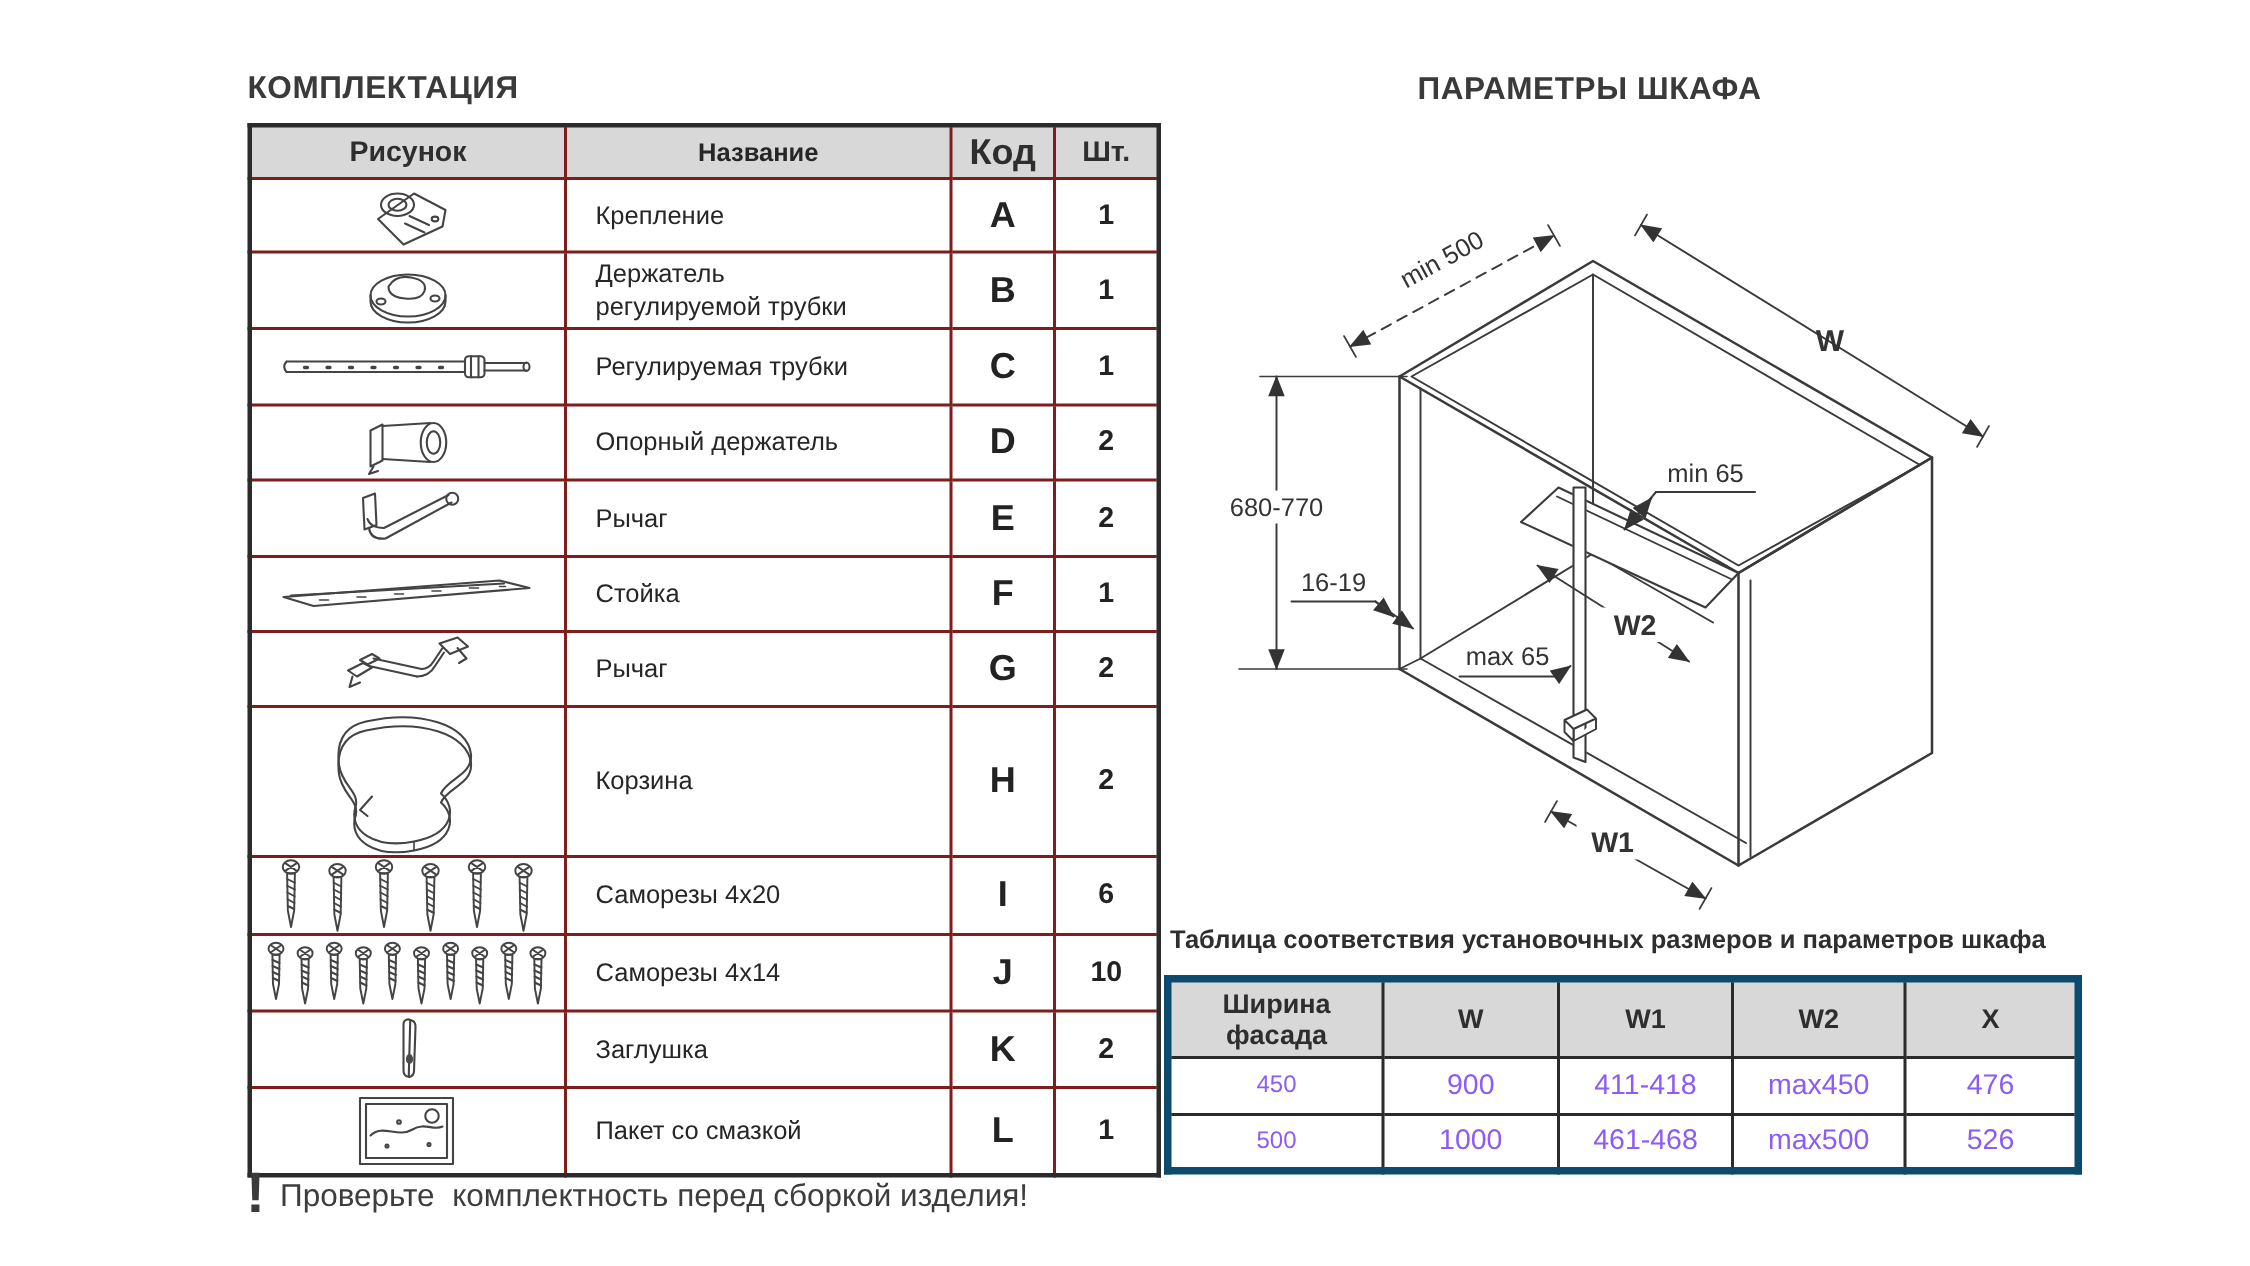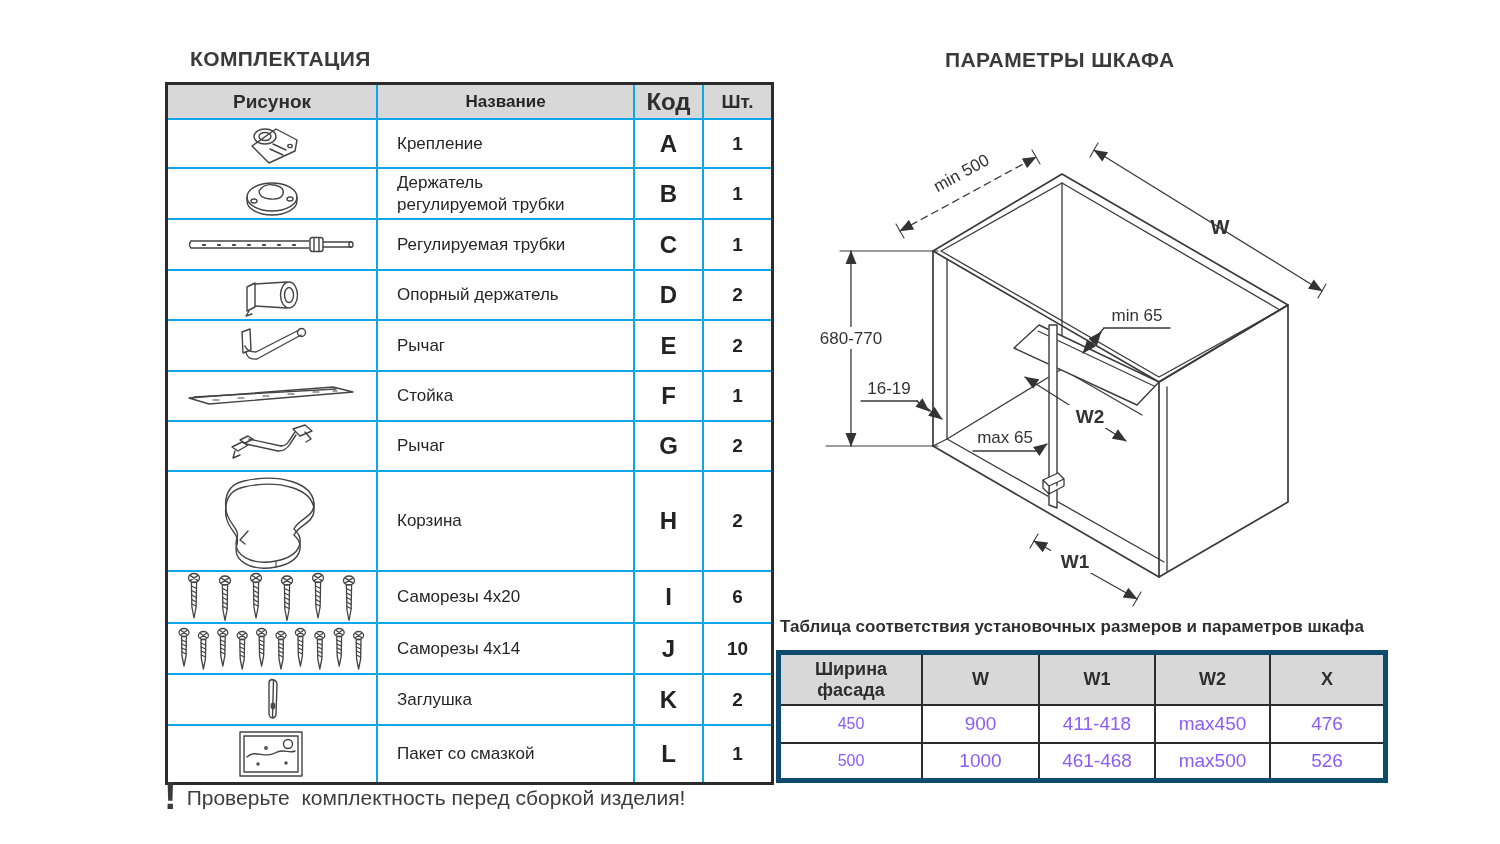--- a/index.html
+++ b/index.html
@@ -9,21 +9,21 @@
   }
   .abs{position:absolute;}
   .section-heading{
     font-size:21px;font-weight:bold;color:#3a3a3a;letter-spacing:0.4px;white-space:nowrap;
   }
   
   #kit-table{
     left:165px;top:82px;border-collapse:collapse;table-layout:fixed;
     border:3px solid #2b2b2b;
   }
-  #kit-table td,#kit-table th{border:2px solid #0ea5e9;padding:0;}
+  #kit-table td,#kit-table th{border:2px solid #7f1d1d;padding:0;}
   #kit-table th{
     background:#d8d8d8;font-size:19px;font-weight:bold;height:33px;text-align:center;color:#2e2e2e;
   }
   #kit-table .c-pic{width:208px;text-align:center;vertical-align:middle;}
   #kit-table .c-pic svg{display:inline-block;vertical-align:middle;}
   #kit-table .c-name{
     width:230px;font-size:17px;text-align:left;vertical-align:middle;
     padding:0 6px 0 19px;white-space:pre-line;line-height:1.25;color:#262626;
   }
   #kit-table .c-code{width:67px;text-align:center;vertical-align:middle;font-size:24px;font-weight:bold;}
@@ -47,21 +47,21 @@
   #size-table td,#size-table th{border:2px solid #2b2b2b;padding:0;text-align:center;vertical-align:middle;}
   #size-table th{background:#d8d8d8;font-size:18px;font-weight:bold;height:49px;line-height:1.15;color:#2e2e2e;}
   #size-table td{font-size:19px;color:#8b5cf6;}
   #size-table tr.r1 td{height:36px;}
   #size-table tr.r2 td{height:34px;}
   #size-table td.small{font-size:16px;}
 </style>
 </head>
 <body>
 
-<div class="abs section-heading" style="left:165px;top:47px;margin-left:25px;">КОМПЛЕКТАЦИЯ</div>
+<div class="abs section-heading" style="left:165px;top:47px;">КОМПЛЕКТАЦИЯ</div>
 
 <table id="kit-table" class="abs">
   <thead>
     <tr>
       <th class="c-pic">Рисунок</th>
       <th class="c-name" style="text-align:center;padding:0;">Название</th>
       <th class="c-code">Код</th>
       <th class="c-qty">Шт.</th>
     </tr>
   </thead>

